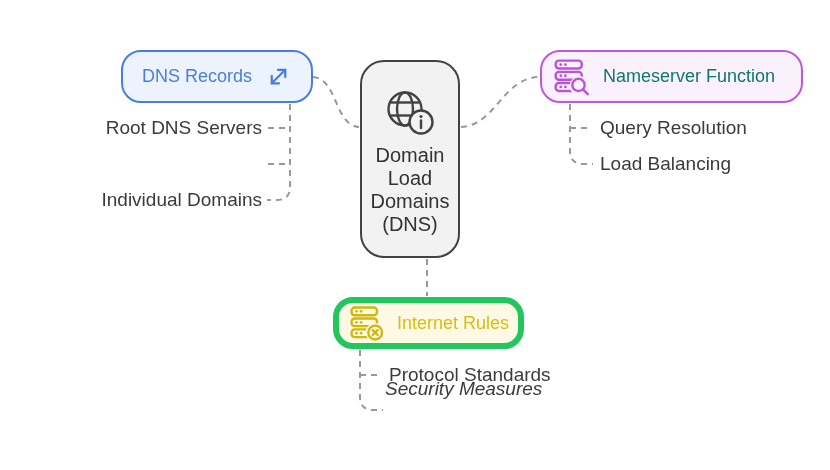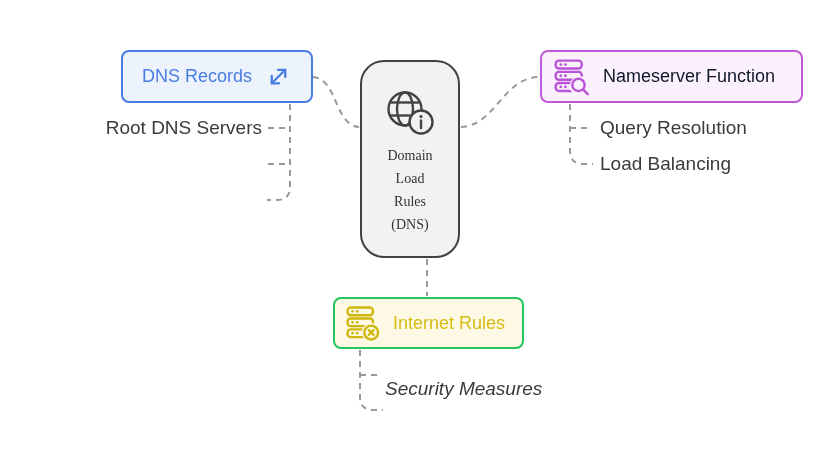--- a/index.html
+++ b/index.html
@@ -15,41 +15,41 @@
   .connectors path{fill:none;stroke:#999999;stroke-width:2;stroke-dasharray:6 5;stroke-linecap:butt;}
 
   .node{position:absolute;display:flex;align-items:center;z-index:2;}
 
   .center-node{
     left:360px;top:60px;width:100px;height:198px;
     background:#f2f2f2;border:2px solid #424242;border-radius:24px;
     flex-direction:column;justify-content:flex-start;
     padding-top:24px;
   }
-  .center-label{margin-top:6px;text-align:center;color:#333333;font-size:14px;line-height:23px;font-family:Liberation Serif, serif;}
+  .center-label{margin-top:6px;text-align:center;color:#333333;font-size:20px;line-height:23px;}
 
-  .branch-node{height:53px;border-radius:8px;justify-content:center;}
+  .branch-node{height:53px;border-radius:20px;justify-content:center;}
   .branch-label{font-size:18px;white-space:nowrap;}
 
   .dns-records-node{
     left:121px;top:50px;width:192px;
     background:#edf3fd;border:2px solid #4a7de2;gap:13px;
   }
   .dns-records-node .branch-label{color:#4a7de2;}
 
   .nameserver-node{
     left:540px;top:50px;width:263px;
     background:#fbf1fd;border:2px solid #c158d8;gap:11px;
     justify-content:flex-start;padding-left:9px;
   }
-  .nameserver-node .branch-label{color:#0f172a;}
+  .nameserver-node .branch-label{color:#0f766e;}
 
   .internet-rules-node{
     left:333px;top:297px;width:191px;height:52px;
-    background:#fdf9e4;border:2px solid #22c55e;gap:10px;
+    background:#fdf9e4;border:6px solid #22c55e;gap:10px;
     justify-content:flex-start;padding-left:8px;
   }
   .internet-rules-node .branch-label{color:#d6bd14;}
 
   .leaf{
     position:absolute;z-index:1;
     font-size:19px;line-height:22px;color:#3b3b3b;white-space:nowrap;
   }
   .leaf.right-align{text-align:right;}
 </style>
@@ -79,21 +79,21 @@
         <path d="M8.5 16.5 H37.5"></path>
         <path d="M8.5 29.5 H37.5"></path>
         <circle cx="39" cy="36" r="11.5" fill="#f2f2f2"></circle>
         <path d="M39 34.5 L39 42" stroke-linecap="round"></path>
       </g>
       <circle cx="39" cy="30.5" r="1.6" fill="#424242"></circle>
     </svg>
     <div class="center-label">
       <div>Domain</div>
       <div>Load</div>
-      <div>Rules</div>
+      <div>Domains</div>
       <div>(DNS)</div>
     </div>
   </div>
 
   <div class="node branch-node dns-records-node">
     <span class="branch-label">DNS Records</span>
     <svg width="27" height="27" viewBox="0 0 24 24" aria-hidden="true">
       <g fill="none" stroke="#4a7de2" stroke-width="2" stroke-linecap="round" stroke-linejoin="round">
         <path d="M6 18 L18 6"></path>
         <path d="M11.5 6 H18 V12.5"></path>
@@ -145,19 +145,21 @@
       <g fill="none" stroke="#d0b70d" stroke-width="2.6" stroke-linecap="round">
         <circle cx="31" cy="32.5" r="7.6"></circle>
         <path d="M28.3 29.8 L33.7 35.2"></path>
         <path d="M33.7 29.8 L28.3 35.2"></path>
       </g>
     </svg>
     <span class="branch-label">Internet Rules</span>
   </div>
 
   <div class="leaf right-align" style="right:568px;top:117px;">Root DNS Servers</div>
+  <div class="leaf right-align" style="right:568px;top:189px;">Individual Domains</div>
 
   <div class="leaf" style="left:600px;top:153px;">Load Balancing</div>
   <div class="leaf" style="left:600px;top:117px;">Query Resolution</div>
 
+  <div class="leaf" style="left:389px;top:364px;">Protocol Standards</div>
   <div class="leaf" style="left:385px;top:378px;font-style:italic;">Security Measures</div>
 
 </div>
 
 </body></html>

